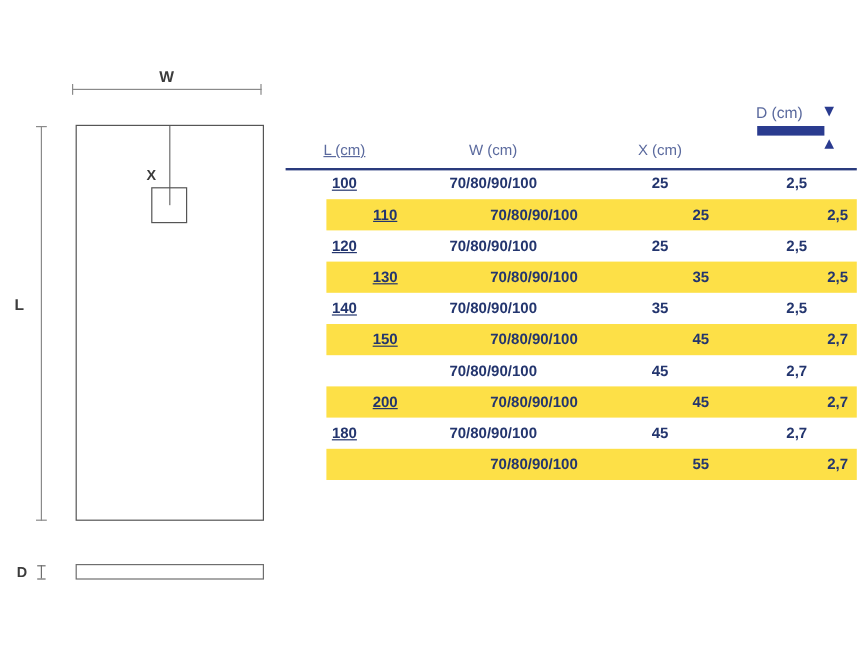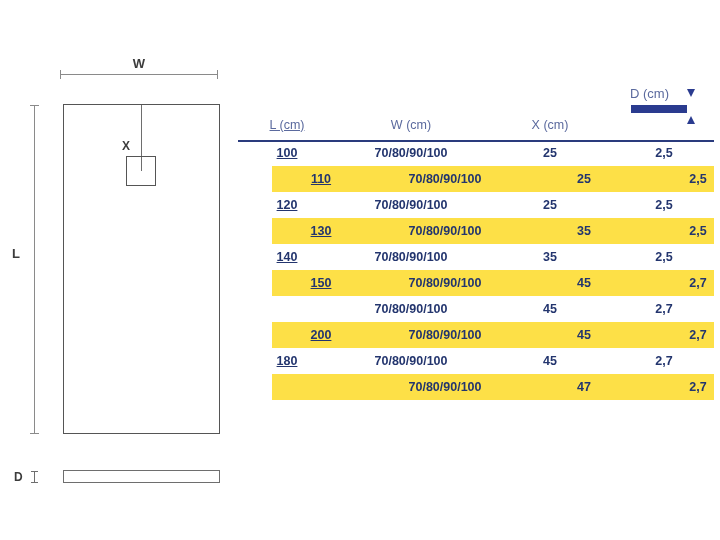--- a/index.html
+++ b/index.html
@@ -317,17 +317,17 @@
         <div class="t-cell col-d">2,7</div>
       </div>
       <div class="t-row">
         <div class="t-cell col-l">180</div>
         <div class="t-cell col-w">70/80/90/100</div>
         <div class="t-cell col-x">45</div>
         <div class="t-cell col-d">2,7</div>
       </div>
       <div class="t-row banded">
         <div class="t-cell col-w">70/80/90/100</div>
-        <div class="t-cell col-x">47</div>
+        <div class="t-cell col-x">55</div>
         <div class="t-cell col-d">2,7</div>
       </div>
     </div>
 </div>
 
 </body></html>

